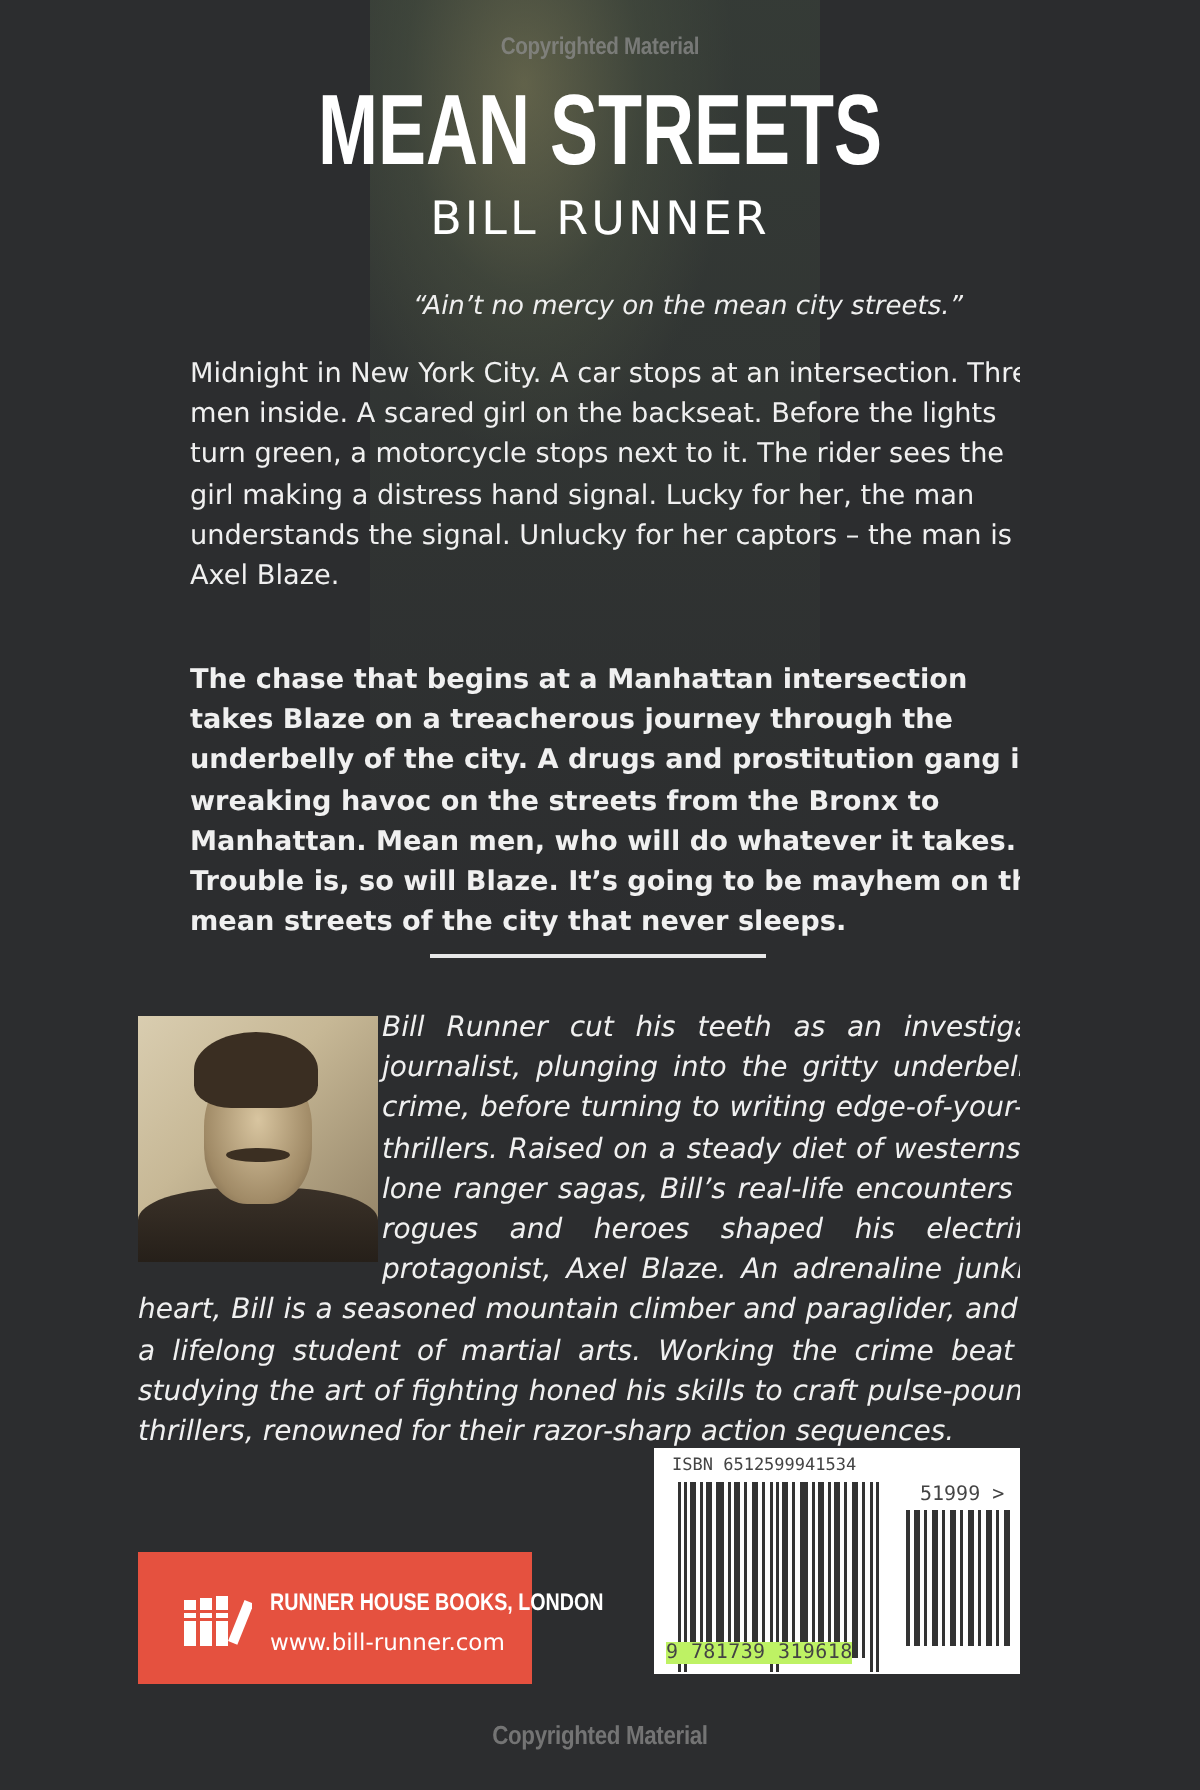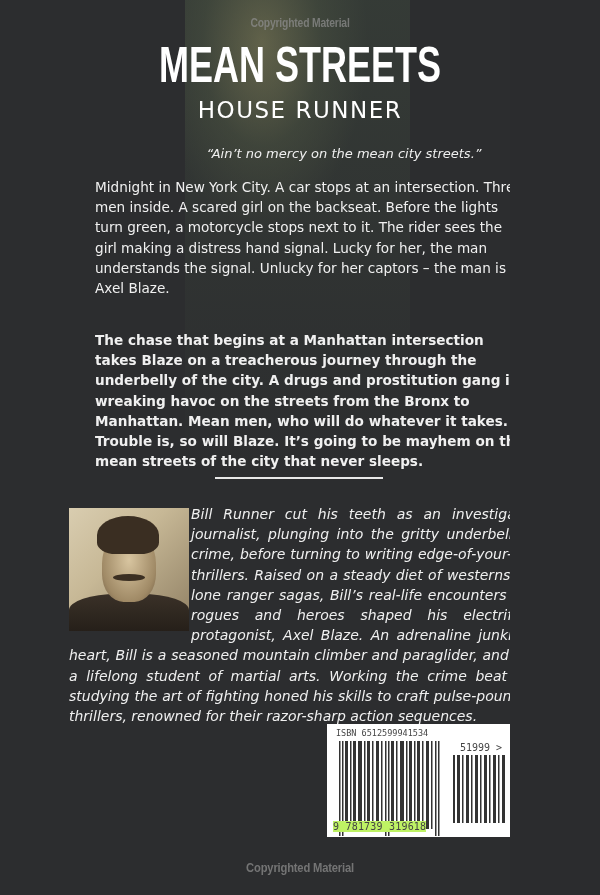--- a/index.html
+++ b/index.html
@@ -127,38 +127,50 @@
 <body>
 
 <div class="cover">
   <div class="bg-glow"></div>
   <div class="bg-band"></div>
   <div class="bg-streak"></div>
 
   <div class="watermark wm-top">Copyrighted Material</div>
 
   <div class="title">MEAN STREETS</div>
-  <div class="author">HOUSE RUNNER</div>
+  <div class="author">BILL RUNNER</div>
   <div class="tagline">“Ain’t no mercy on the mean city streets.”</div>
 
   <p class="blurb blurb-1">Midnight in New York City. A car stops at an intersection. Three men inside. A scared girl on the backseat. Before the lights turn green, a motorcycle stops next to it. The rider sees the girl making a distress hand signal. Lucky for her, the man understands the signal. Unlucky for her captors – the man is Axel Blaze.</p>
   <p class="blurb blurb-2">The chase that begins at a Manhattan intersection takes Blaze on a treacherous journey through the underbelly of the city. A drugs and prostitution gang is wreaking havoc on the streets from the Bronx to Manhattan. Mean men, who will do whatever it takes. Trouble is, so will Blaze. It’s going to be mayhem on the mean streets of the city that never sleeps.</p>
 
   <div class="divider"></div>
 
   <p class="bio"><span class="float-space"></span><span>Bill Runner cut his teeth as an investigative journalist, plunging into the gritty underbelly of crime, before turning to writing edge-of-your-seat thrillers. Raised on a steady diet of westerns and lone ranger sagas, Bill’s real-life encounters with rogues and heroes shaped his electrifying protagonist, Axel Blaze. An adrenaline junkie at heart, Bill is a seasoned mountain climber and paraglider, and also a lifelong student of martial arts. Working the crime beat and studying the art of fighting honed his skills to craft pulse-pounding thrillers, renowned for their razor-sharp action sequences.</span></p>
 
   <div class="author-photo" title="Sepia portrait of Bill Runner">
     <div class="bg"></div>
     <div class="jacket"></div>
     <div class="face"></div>
     <div class="hair"></div>
     <div class="mustache"></div>
   </div>
 
+  <div class="publisher">
+    <svg class="pub-icon" viewBox="0 0 34 28">
+      <rect x="0" y="4" width="6" height="23" fill="#fff"></rect>
+      <rect x="8" y="3" width="6" height="24" fill="#fff"></rect>
+      <rect x="16" y="2" width="6" height="25" fill="#fff"></rect>
+      <rect x="0" y="9" width="22" height="1.5" fill="#e5513f"></rect>
+      <rect x="0" y="13" width="22" height="1.5" fill="#e5513f"></rect>
+      <rect x="26" y="4" width="5" height="22" fill="#fff" transform="rotate(22 28 15)"></rect>
+    </svg>
+    <div class="pub-name">RUNNER HOUSE BOOKS, LONDON</div>
+    <div class="pub-url">www.bill-runner.com</div>
+  </div>
 
   <div class="barcode-box">
     <div class="isbn-label">ISBN 6512599941534</div>
     <svg class="bars-main" viewBox="0 0 102 95" preserveAspectRatio="none">
       <g fill="#333">
         <rect x="0" y="0" width="1.5" height="95"></rect>
           <rect x="3" y="0" width="1.5" height="95"></rect>
         <rect x="6" y="0" width="3" height="88"></rect>
           <rect x="11" y="0" width="1.5" height="88"></rect>
         <rect x="14" y="0" width="3" height="88"></rect>

